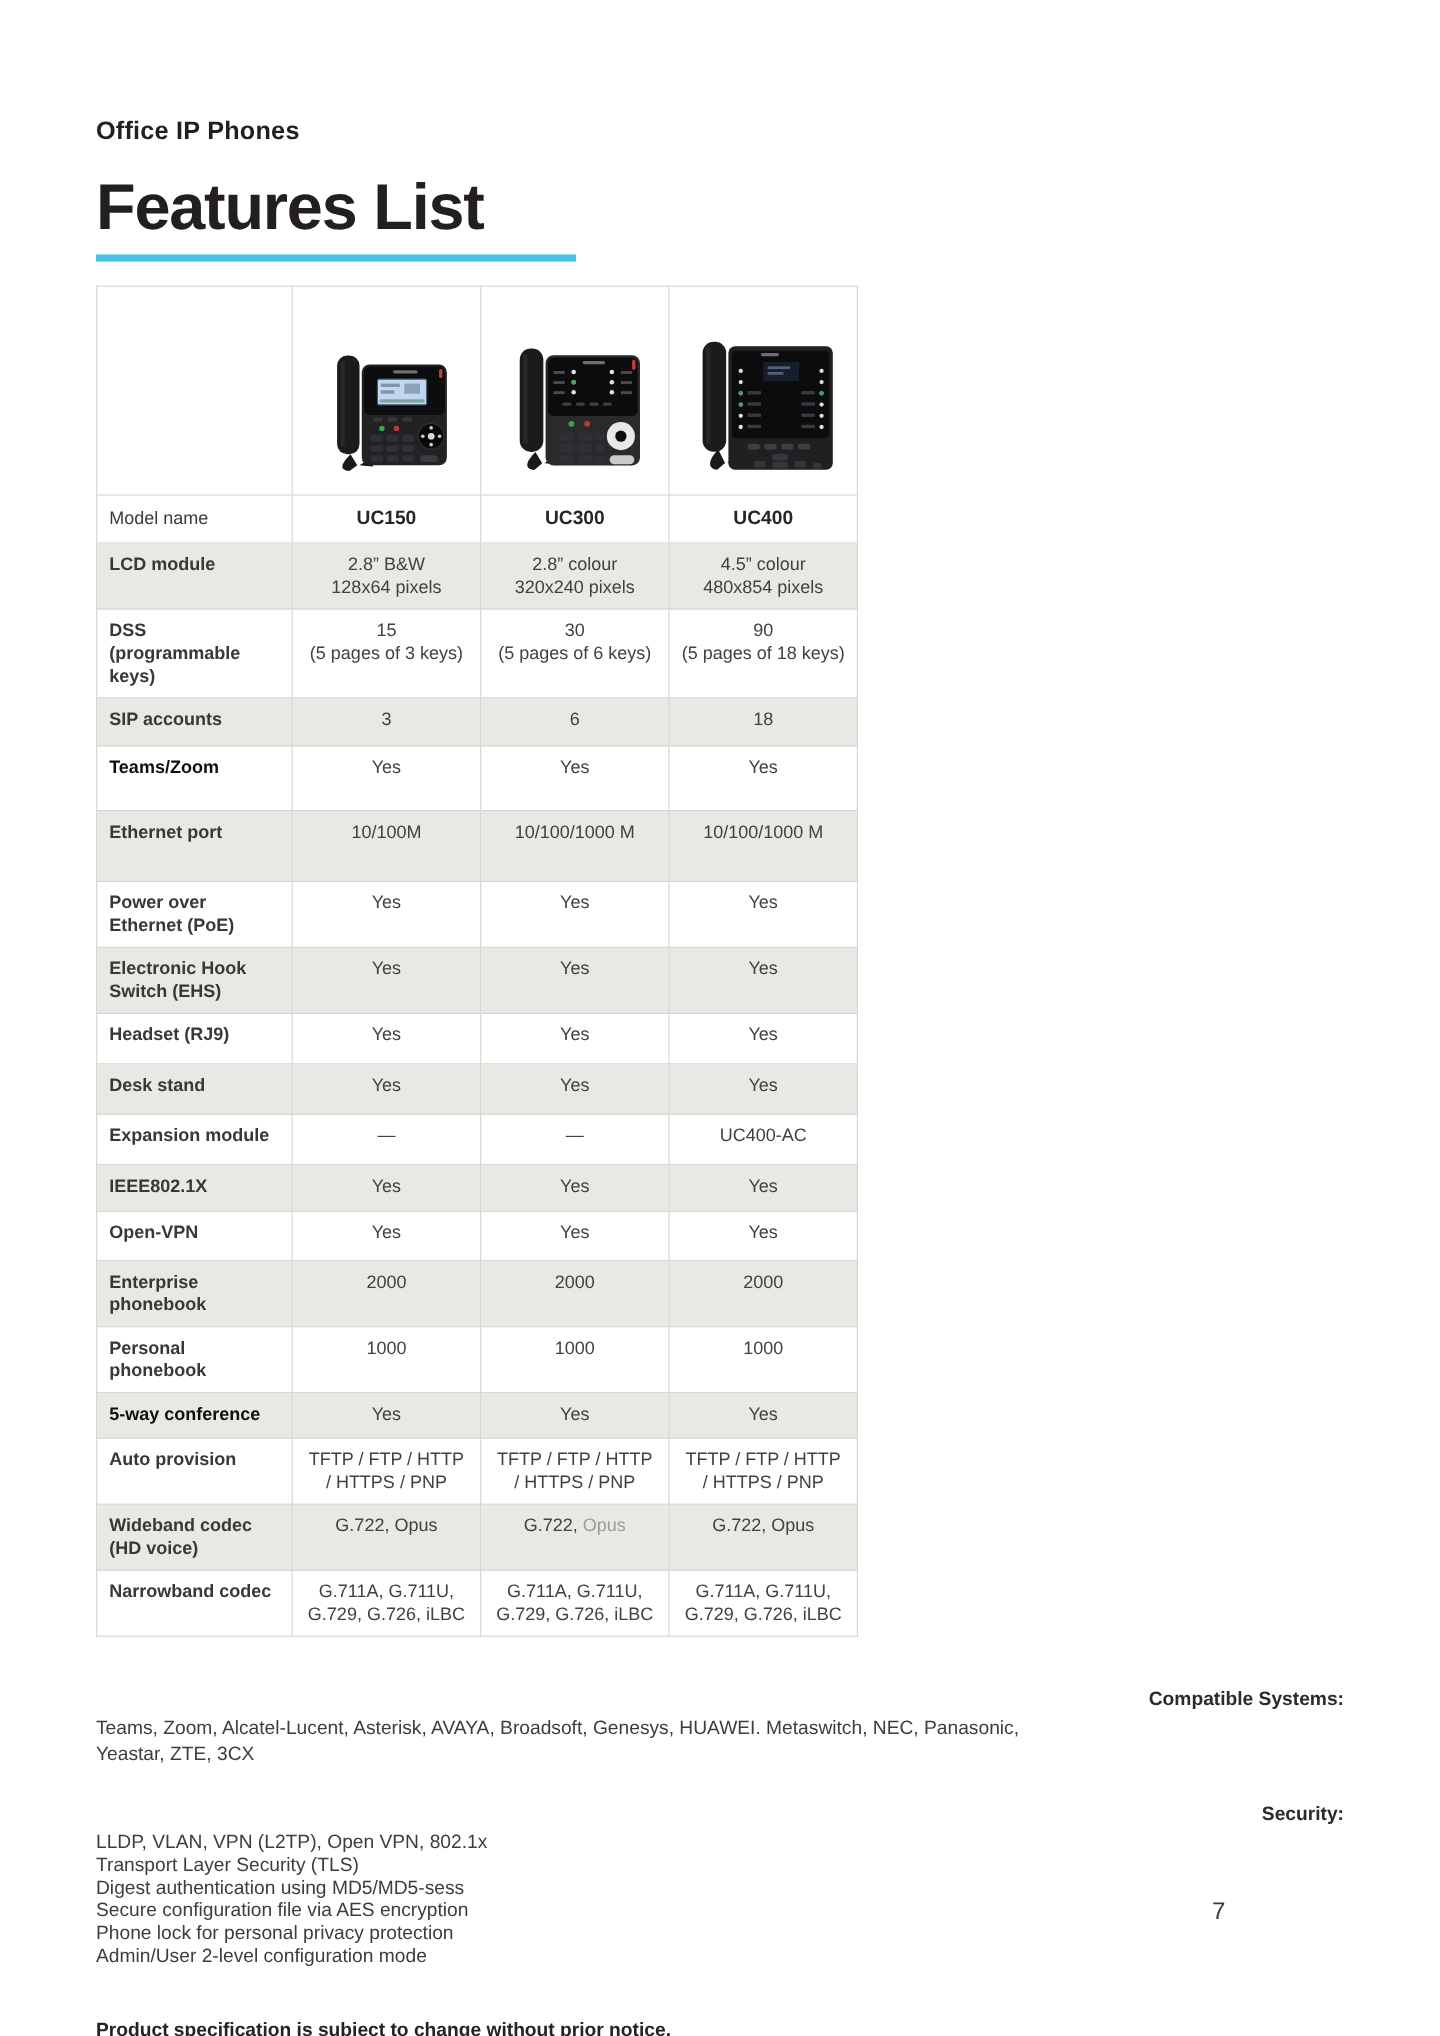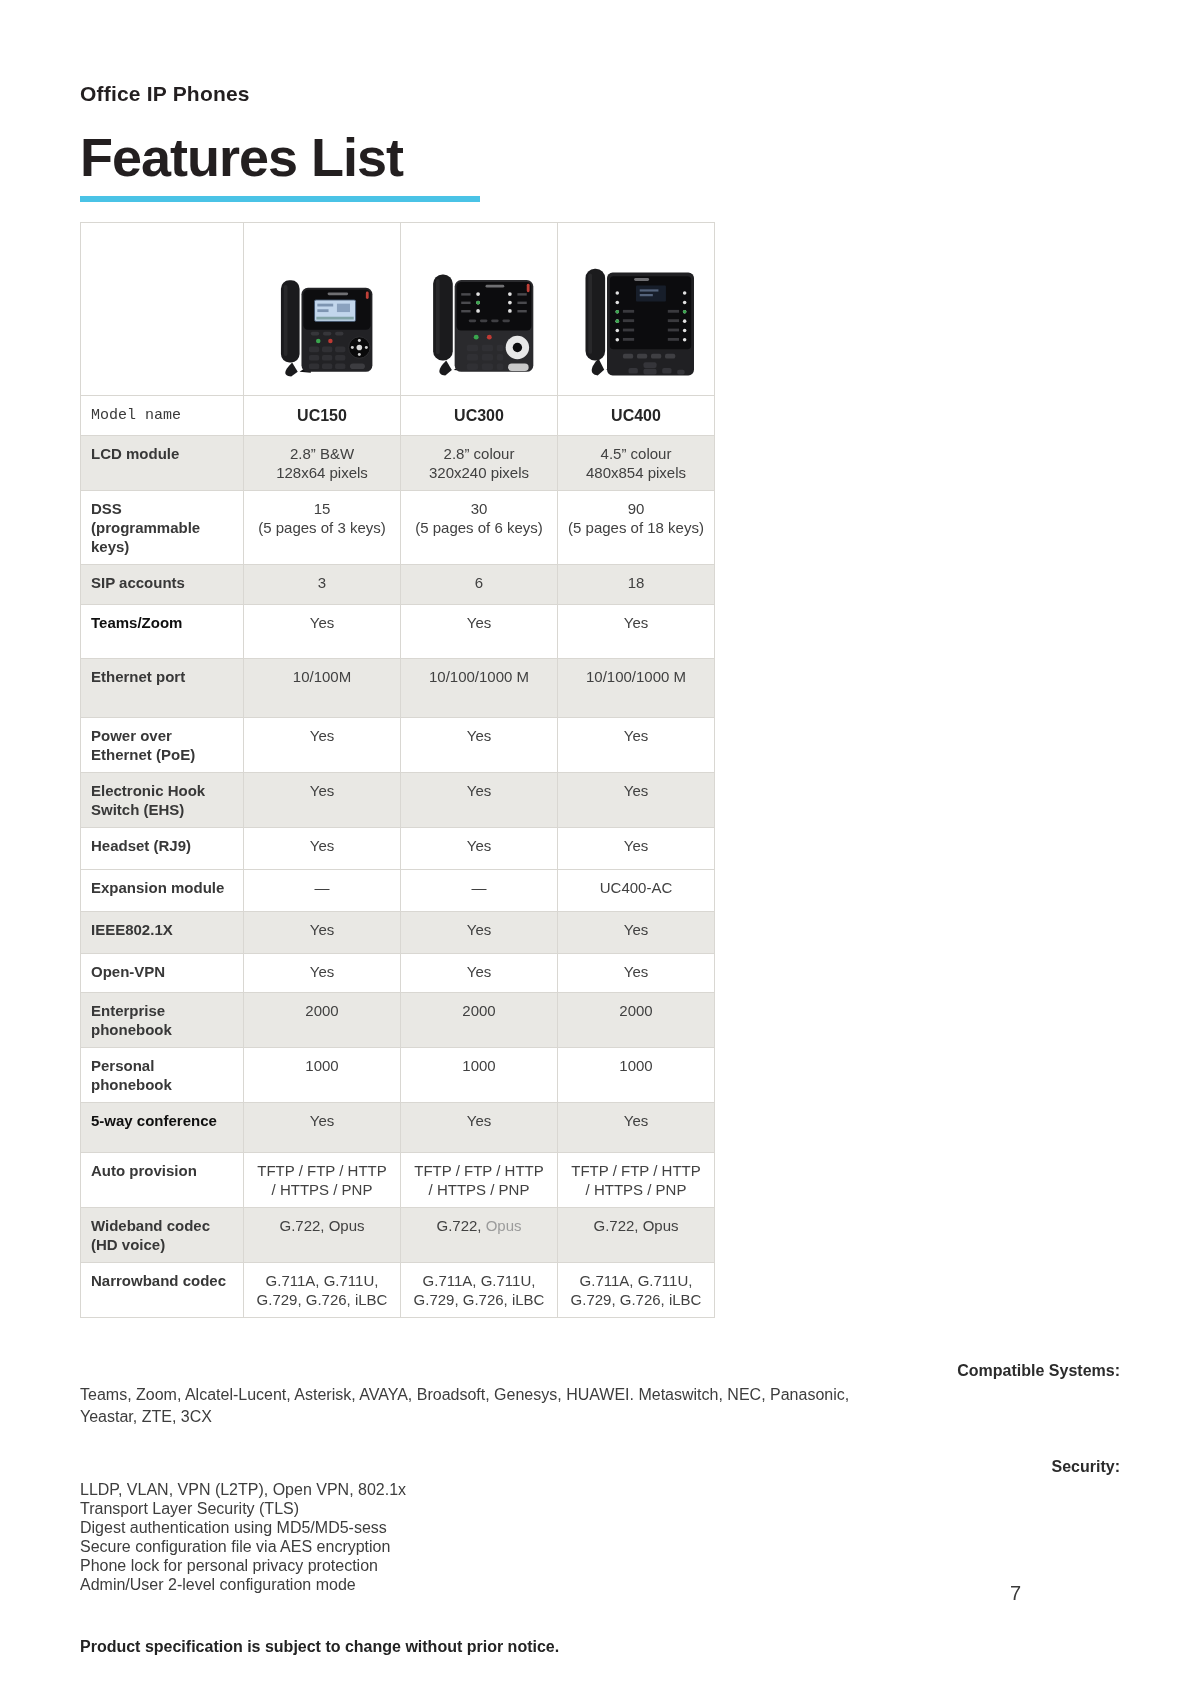--- a/index.html
+++ b/index.html
@@ -11,20 +11,21 @@
     font-family:"Liberation Sans", sans-serif;
     color:#2e2e2e;
     overflow:hidden;
   }
   .content{padding:82px 80px 0 80px;}
   .eyebrow{
     font-size:21px;
     font-weight:bold;
     color:#231f20;
     letter-spacing:0.2px;
+    margin-top:16px;
   }
   .title{
     margin:24px 0 0 0;
     font-size:54px;
     font-weight:bold;
     letter-spacing:-1px;
     color:#231f20;
     line-height:1.0;
   }
   .title-underline{
@@ -53,21 +54,21 @@
     width:163px;
     text-align:left;
     font-weight:bold;
     color:#383838;
   }
   .spec-table .value-cell{width:157px;text-align:center;}
   tr.shade td{background:#e9e8e4;}
   tr.strong td.label-cell{color:#0f0f0f;}
   .img-row td{height:152px;vertical-align:bottom;text-align:center;padding:4px 4px 10px 4px;}
   .model-row td{height:40px;font-weight:bold;text-align:center;vertical-align:middle;color:#262626;font-size:16px;}
-  .model-row .label-cell{text-align:left;font-weight:normal;color:#3a3a3a;font-size:15px;font-family:Liberation Mono, monospace;}
+  .model-row .label-cell{text-align:left;font-weight:normal;color:#3a3a3a;font-size:15px;}
   
   #spec-body tr:nth-child(1) td{height:46px}
   #spec-body tr:nth-child(2) td{height:66px}
   #spec-body tr:nth-child(3) td{height:40px}
   #spec-body tr:nth-child(4) td{height:54px}
   #spec-body tr:nth-child(5) td{height:59px}
   #spec-body tr:nth-child(6) td{height:50px}
   #spec-body tr:nth-child(7) td{height:52px}
   #spec-body tr:nth-child(8) td{height:42px}
   #spec-body tr:nth-child(9) td{height:42px}
@@ -341,20 +342,26 @@
             <td class="value-cell">Yes</td>
             <td class="value-cell">Yes</td>
             <td class="value-cell">Yes</td>
           </tr>
           <tr>
             <td class="label-cell">Headset (RJ9)</td>
             <td class="value-cell">Yes</td>
             <td class="value-cell">Yes</td>
             <td class="value-cell">Yes</td>
           </tr>
+          <tr class="shade">
+            <td class="label-cell">Desk stand</td>
+            <td class="value-cell">Yes</td>
+            <td class="value-cell">Yes</td>
+            <td class="value-cell">Yes</td>
+          </tr>
           <tr>
             <td class="label-cell">Expansion module</td>
             <td class="value-cell">—</td>
             <td class="value-cell">—</td>
             <td class="value-cell">UC400-AC</td>
           </tr>
           <tr class="shade">
             <td class="label-cell">IEEE802.1X</td>
             <td class="value-cell">Yes</td>
             <td class="value-cell">Yes</td>

